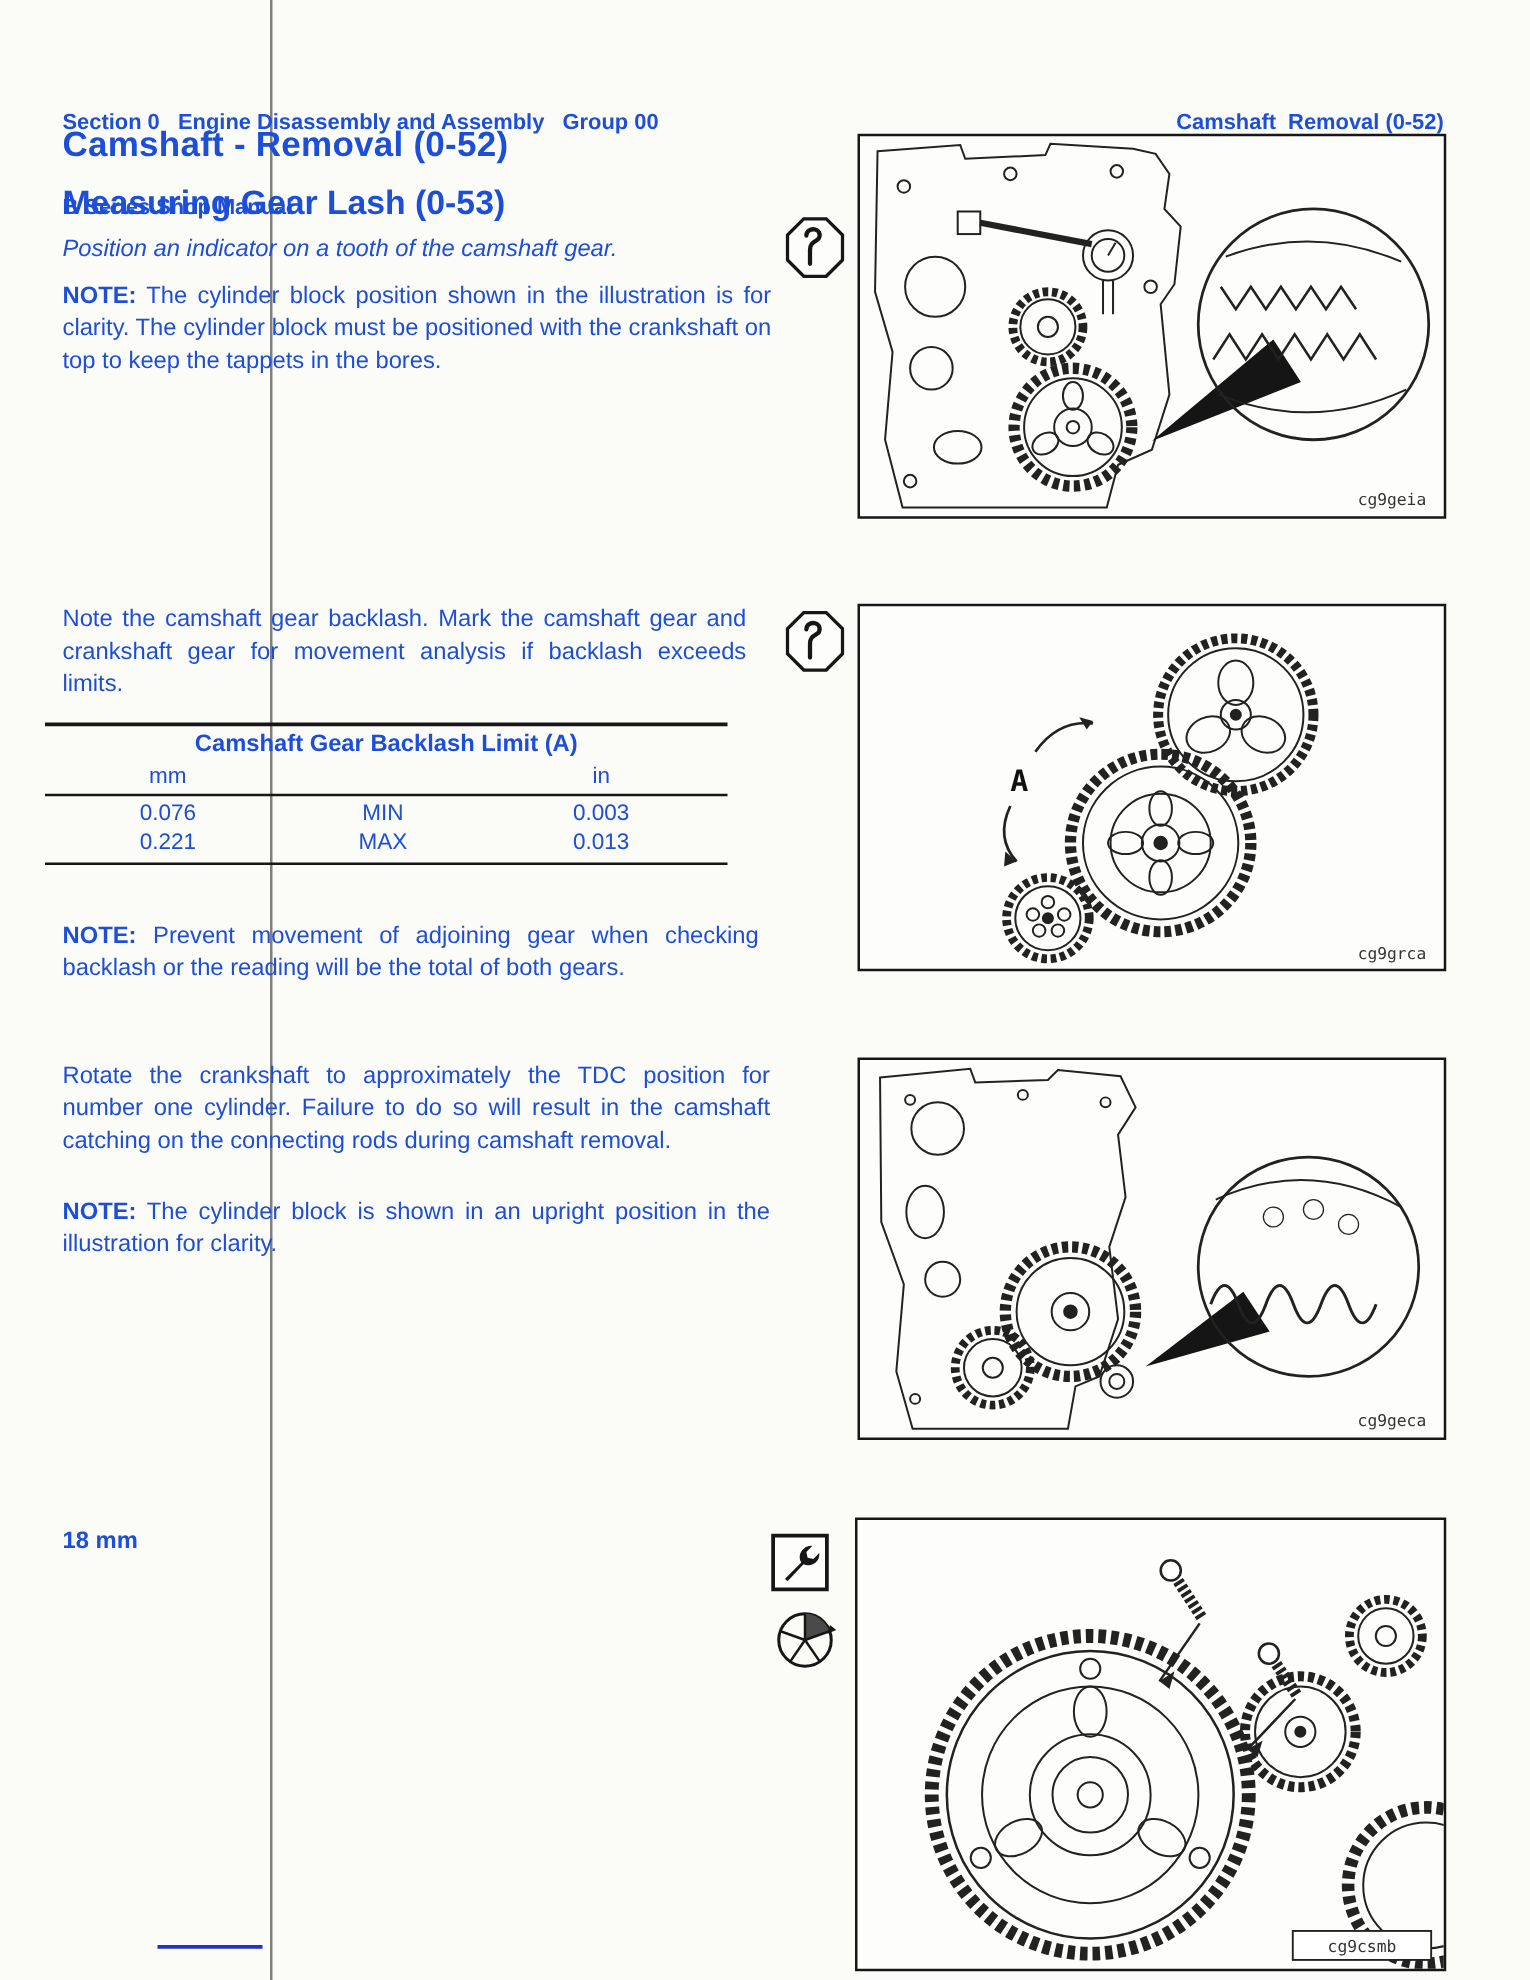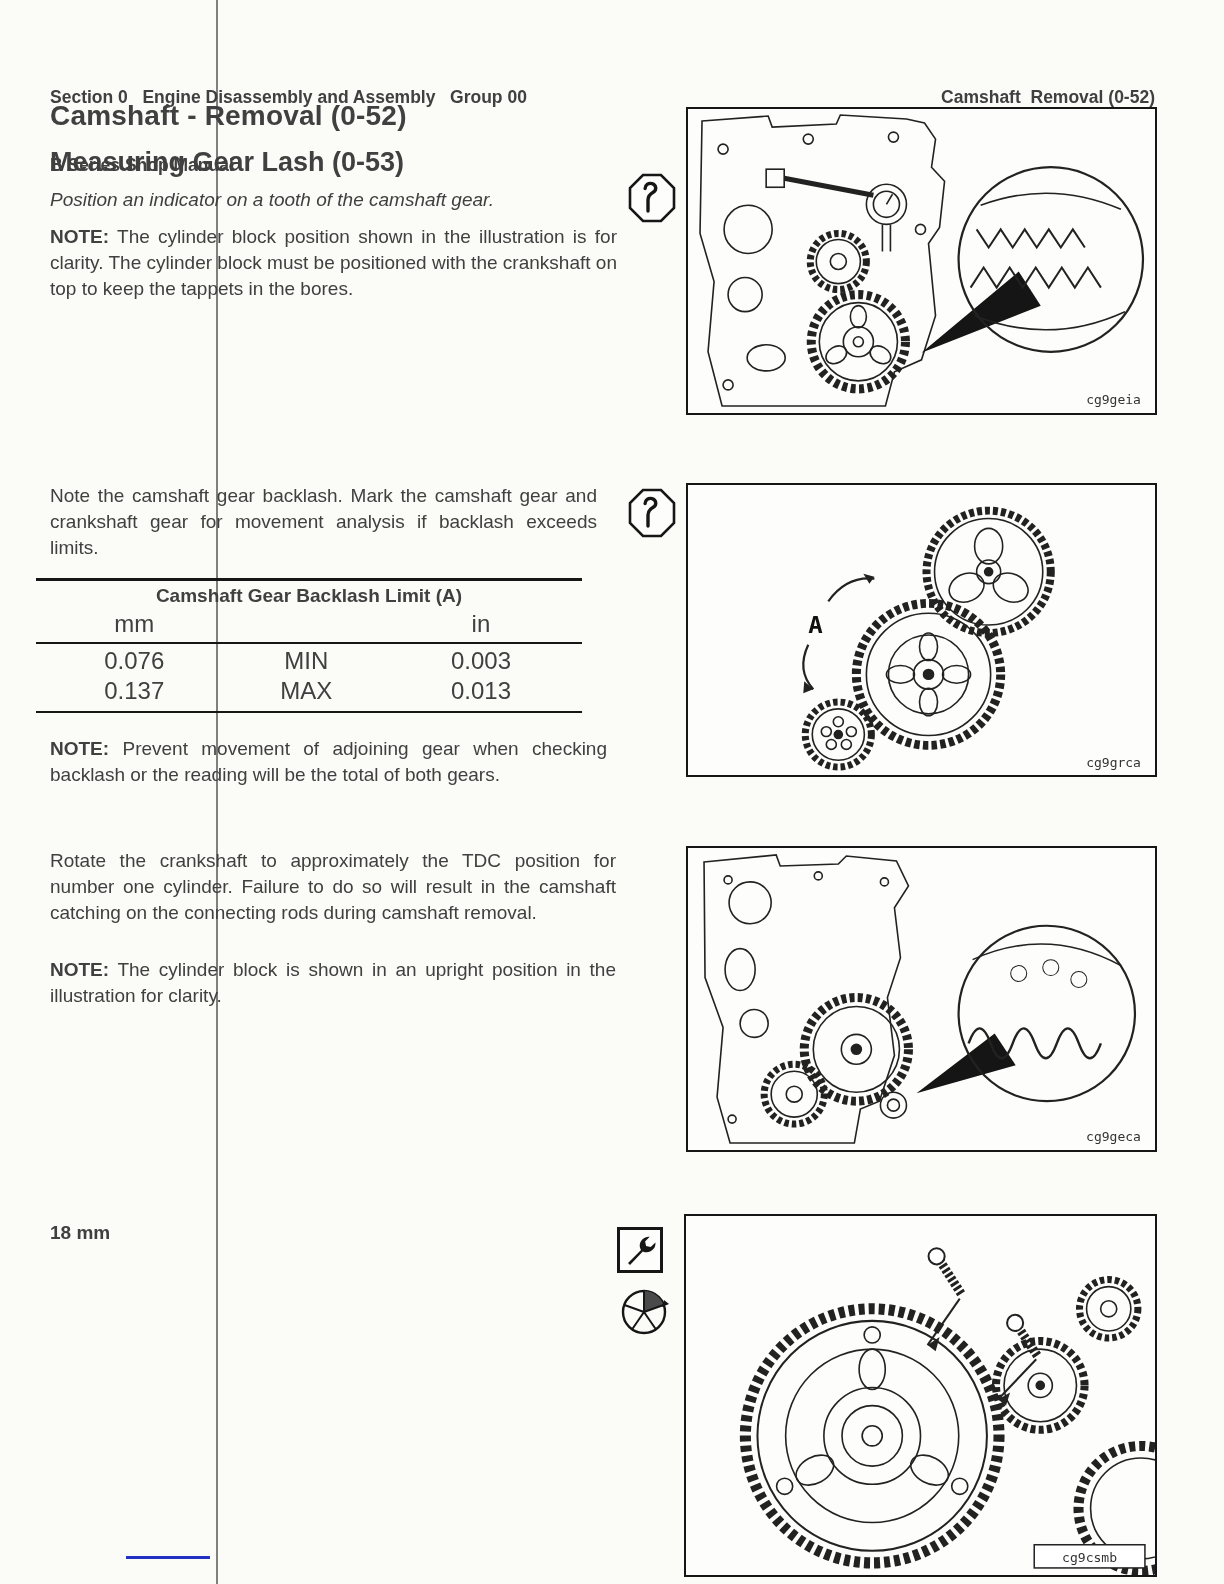--- a/index.html
+++ b/index.html
@@ -1,33 +1,33 @@
 <!DOCTYPE html>
 <html><head>
 <meta charset="utf-8">
 <style>
   * { margin:0; padding:0; box-sizing:border-box; }
   html,body { background:#e8e8e6; }
   .page {
     position:relative; width:1224px; height:1584px;
     background:#fbfbf8; overflow:hidden;
-    font-family:"Liberation Sans", sans-serif; color:#404040;
+    font-family:"Liberation Sans", sans-serif; color:#1d4ed8;
   }
   .abs { position:absolute; }
   .hdr { font-size:17.5px; font-weight:bold; line-height:1.3; white-space:pre-wrap; }
   .title { font-size:28px; font-weight:bold; letter-spacing:0.2px; }
   .subtitle { font-size:27px; font-weight:bold; }
   .para { font-size:19px; line-height:1.37; text-align:justify; }
   .bold { font-weight:bold; }
   .fig { position:absolute; border:2px solid #161616; background:#fdfdfb; }
   .fig svg { display:block; }
   svg text { font-family:"DejaVu Sans Mono","Liberation Mono",monospace; }
   .tbl { border-top:3px solid #161616; border-bottom:2px solid #161616; padding-bottom:5px; background:transparent; }
   .tbl-title { text-align:center; font-weight:bold; font-size:19px; padding:4px 0 2px; }
-  .tbl-row { display:grid; grid-template-columns:36% 27% 37%; font-size:24px; }
+  .tbl-row { display:grid; grid-template-columns:36% 27% 37%; font-size:18px; }
   .tbl-row > div { text-align:center; padding:1px 0; }
   .tbl-head { padding-bottom:3px; border-bottom:2px solid #161616; margin-bottom:2px; }
   .icon-box { position:absolute; }
   .wrench-frame { border:3px solid #161616; background:#fdfdfb; }
   .vline { position:absolute; width:2px; background:rgba(25,25,25,0.55); }
   .bluebar { position:absolute; height:3px; background:#2233c4; }
 </style>
 </head>
 <body>
 
@@ -156,21 +156,21 @@
       <div>mm</div>
       <div></div>
       <div>in</div>
     </div>
     <div class="tbl-row">
       <div>0.076</div>
       <div>MIN</div>
       <div>0.003</div>
     </div>
     <div class="tbl-row">
-      <div>0.137</div>
+      <div>0.221</div>
       <div>MAX</div>
       <div>0.013</div>
     </div>
   </div>
 
   <div class="abs para" style="left:50px; top:736px; width:557px;">
     <span class="bold">NOTE:</span>
     <span>Prevent movement of adjoining gear when checking backlash or the reading will be the total of both gears.</span>
   </div>
 

